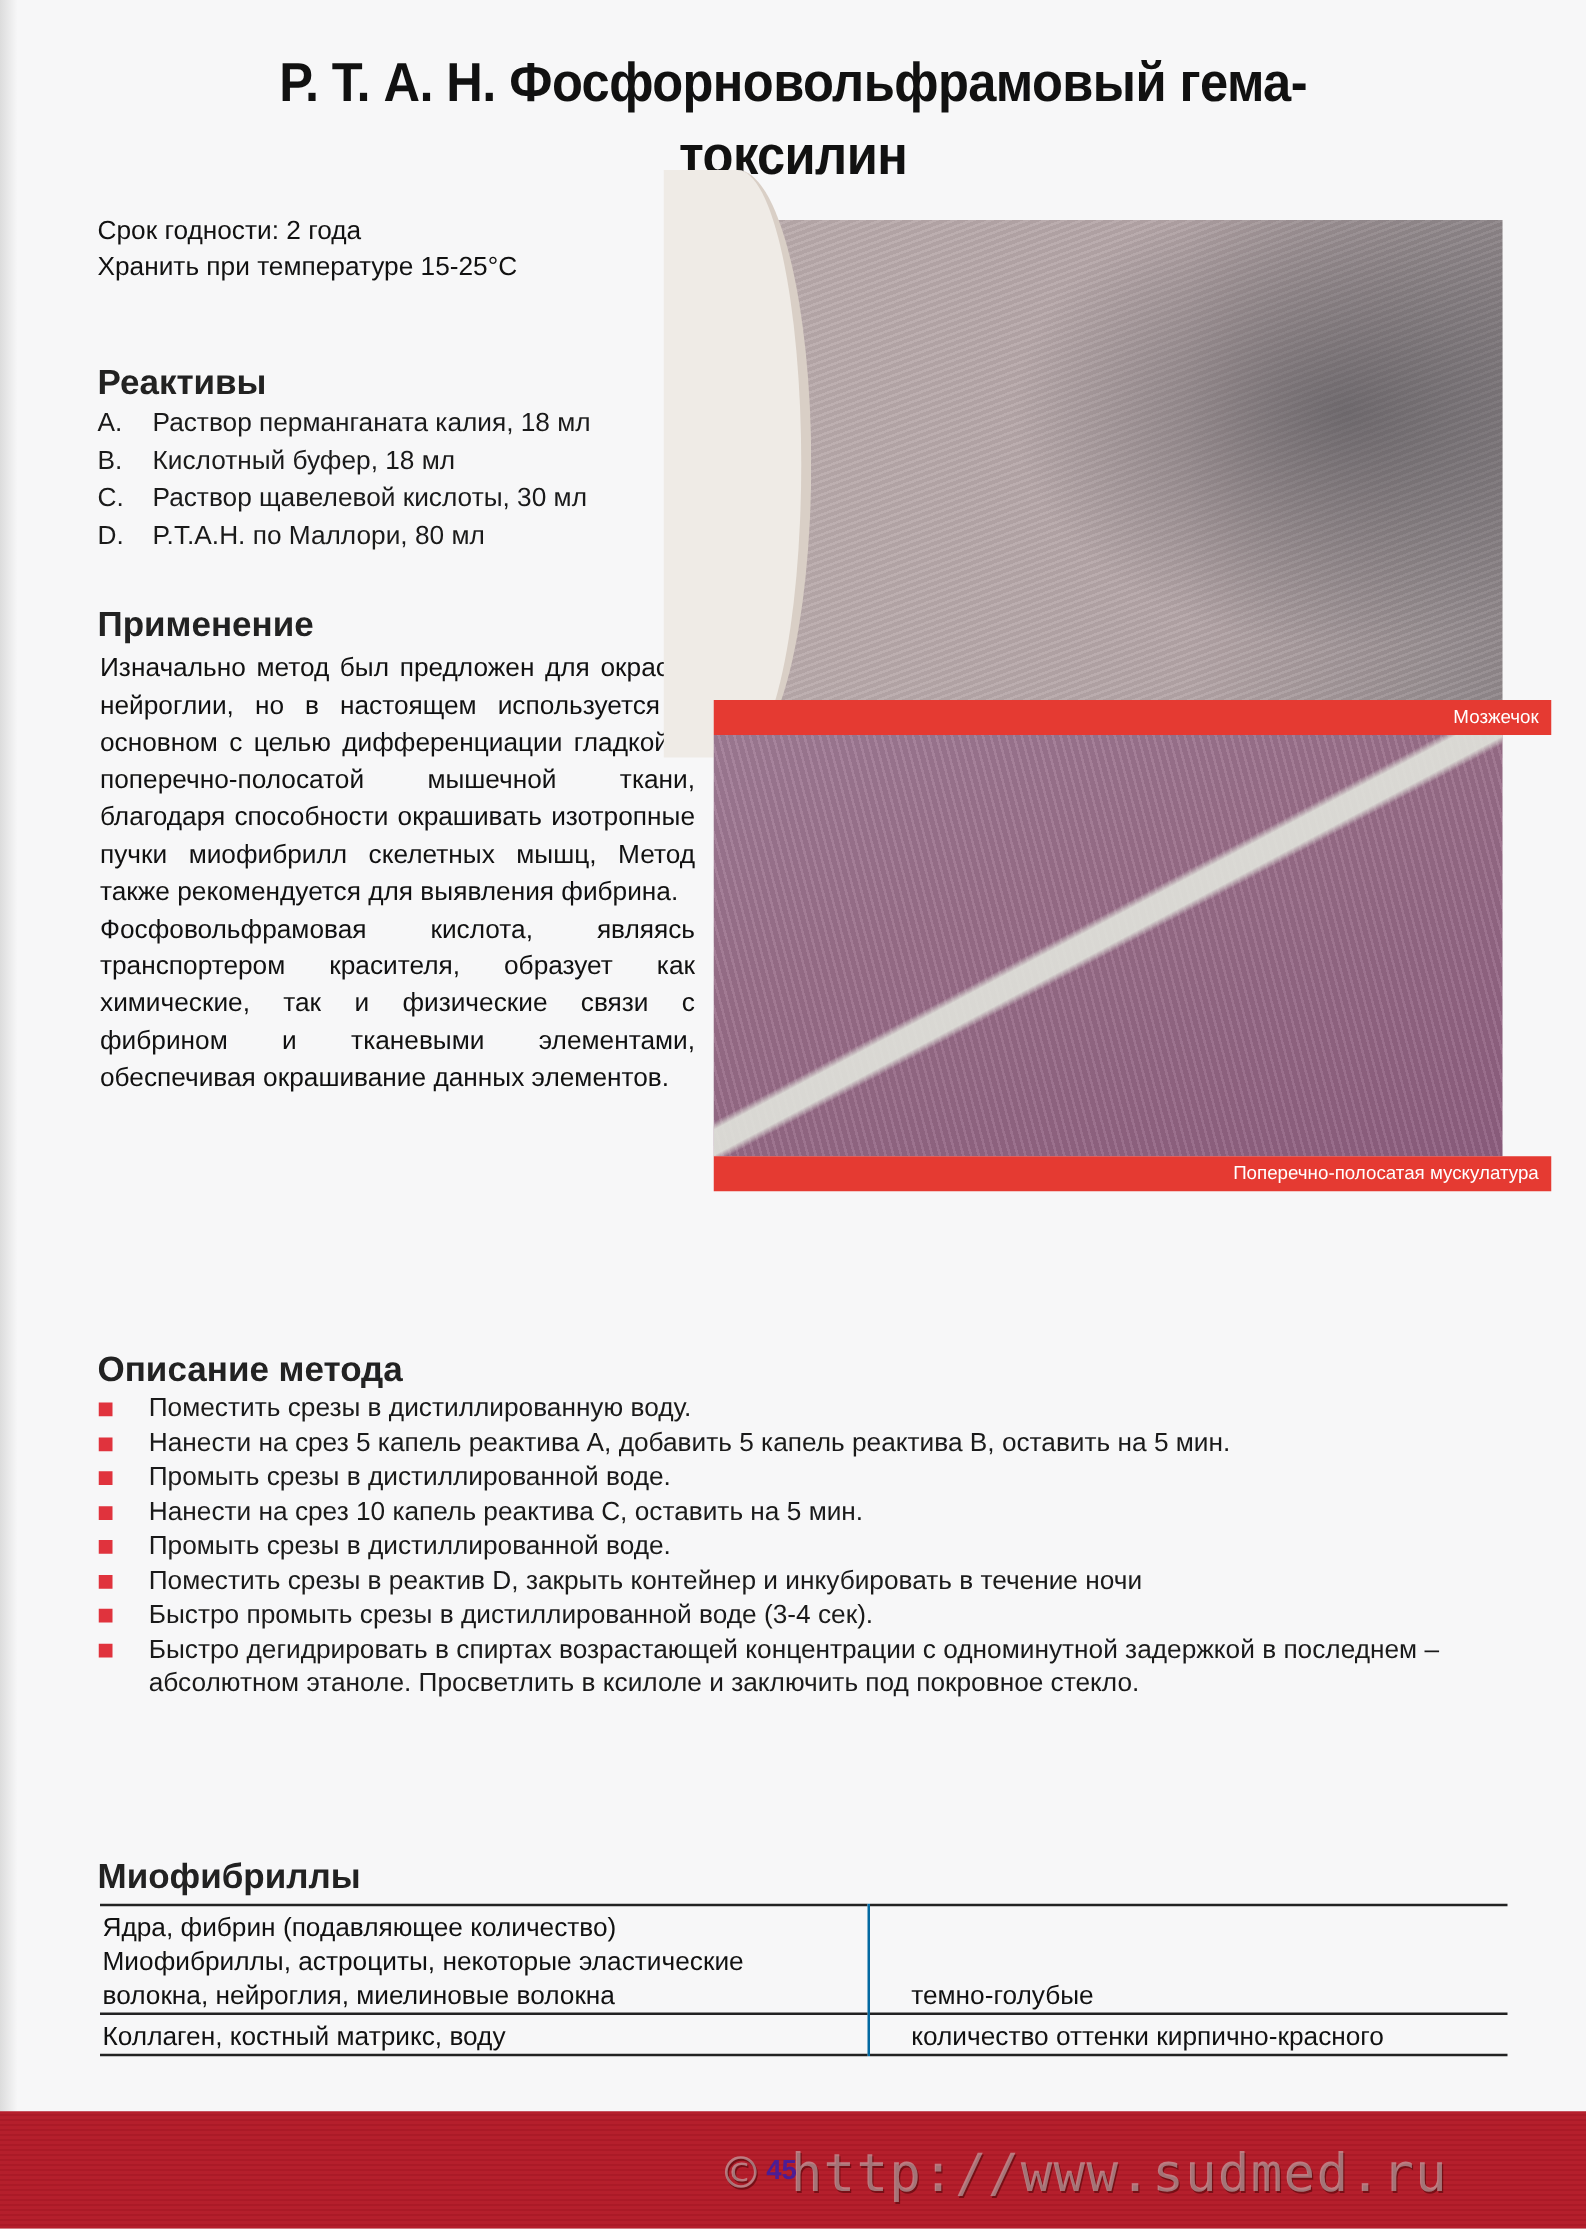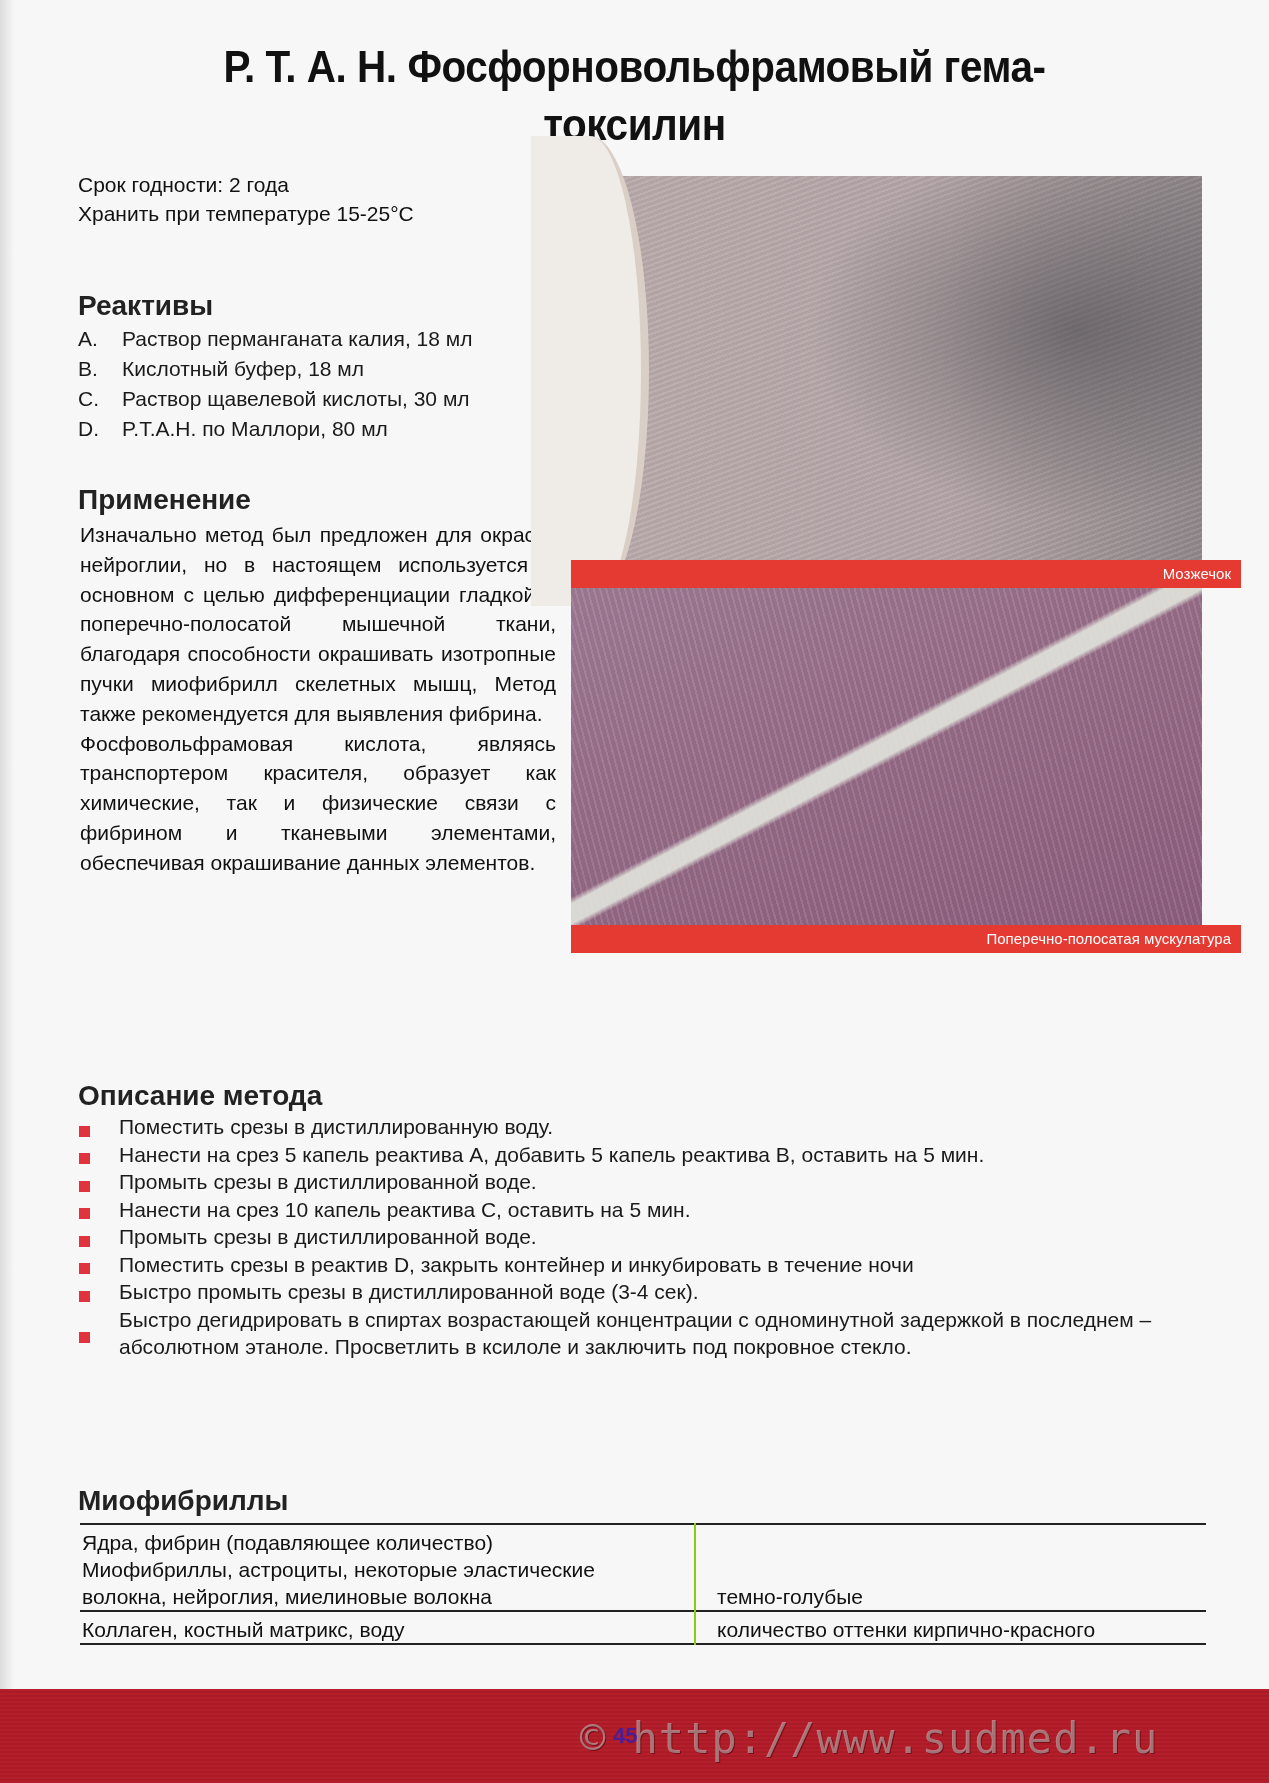--- a/index.html
+++ b/index.html
@@ -63,35 +63,35 @@
   .caption-bar {
     position: absolute; left: 0; width: 670px; height: 28px;
     background: #e53a32; color: #fff; text-align: right;
     font-size: 15px; line-height: 28px; padding-right: 10px; box-sizing: border-box;
     transform-origin: right;
   }
   .caption-bar.c1 { top: 384px; }
   .caption-bar.c2 { top: 749px; }
 
   .steps { position: absolute; left: 78px; top: 1113px; width: 1150px; font-size: 21px; line-height: 27.5px; }
-  .step { display: flex; align-items: center; }
+  .step { display: flex; align-items: flex-start; }
   .step .bullet {
     width: 11px; height: 11px; margin-top: 9px; margin-right: 29px; margin-left: 1px;
     background: #e0333d; flex: none;
   }
   .step .text { flex: 1; }
 
   .results-table {
     position: absolute; left: 80px; top: 1523px; width: 1126px;
     border-collapse: collapse; font-size: 21px;
   }
   .results-table td { padding: 0 2px; vertical-align: bottom; color: #111; }
   .results-table tr { border-top: 2px solid #222; border-bottom: 2px solid #222; }
-  .results-table td.col1 { width: 610px; border-right: 2px solid #84cc16; line-height: 27px; padding-top: 4px; }
-  .results-table td.col2 { padding-left: 21px; line-height: 27px; }
+  .results-table td.col1 { width: 610px; border-right: 2px solid #0369a1; line-height: 27px; padding-top: 4px; }
+  .results-table td.col2 { padding-left: 33px; line-height: 27px; }
 
   .footer-band {
     position: absolute; left: 0; top: 1689px; width: 1269px; height: 94px;
     background: repeating-linear-gradient(0deg, #b51f2c 0 2px, #ab1a27 2px 4px);
   }
   .page-number {
     position: absolute; left: 613px; top: 1723px; font-size: 22px; font-weight: bold; color: #4c1d95;
   }
   .watermark {
     position: absolute; left: 580px; top: 1714px; font-family: "DejaVu Sans Mono", monospace;

